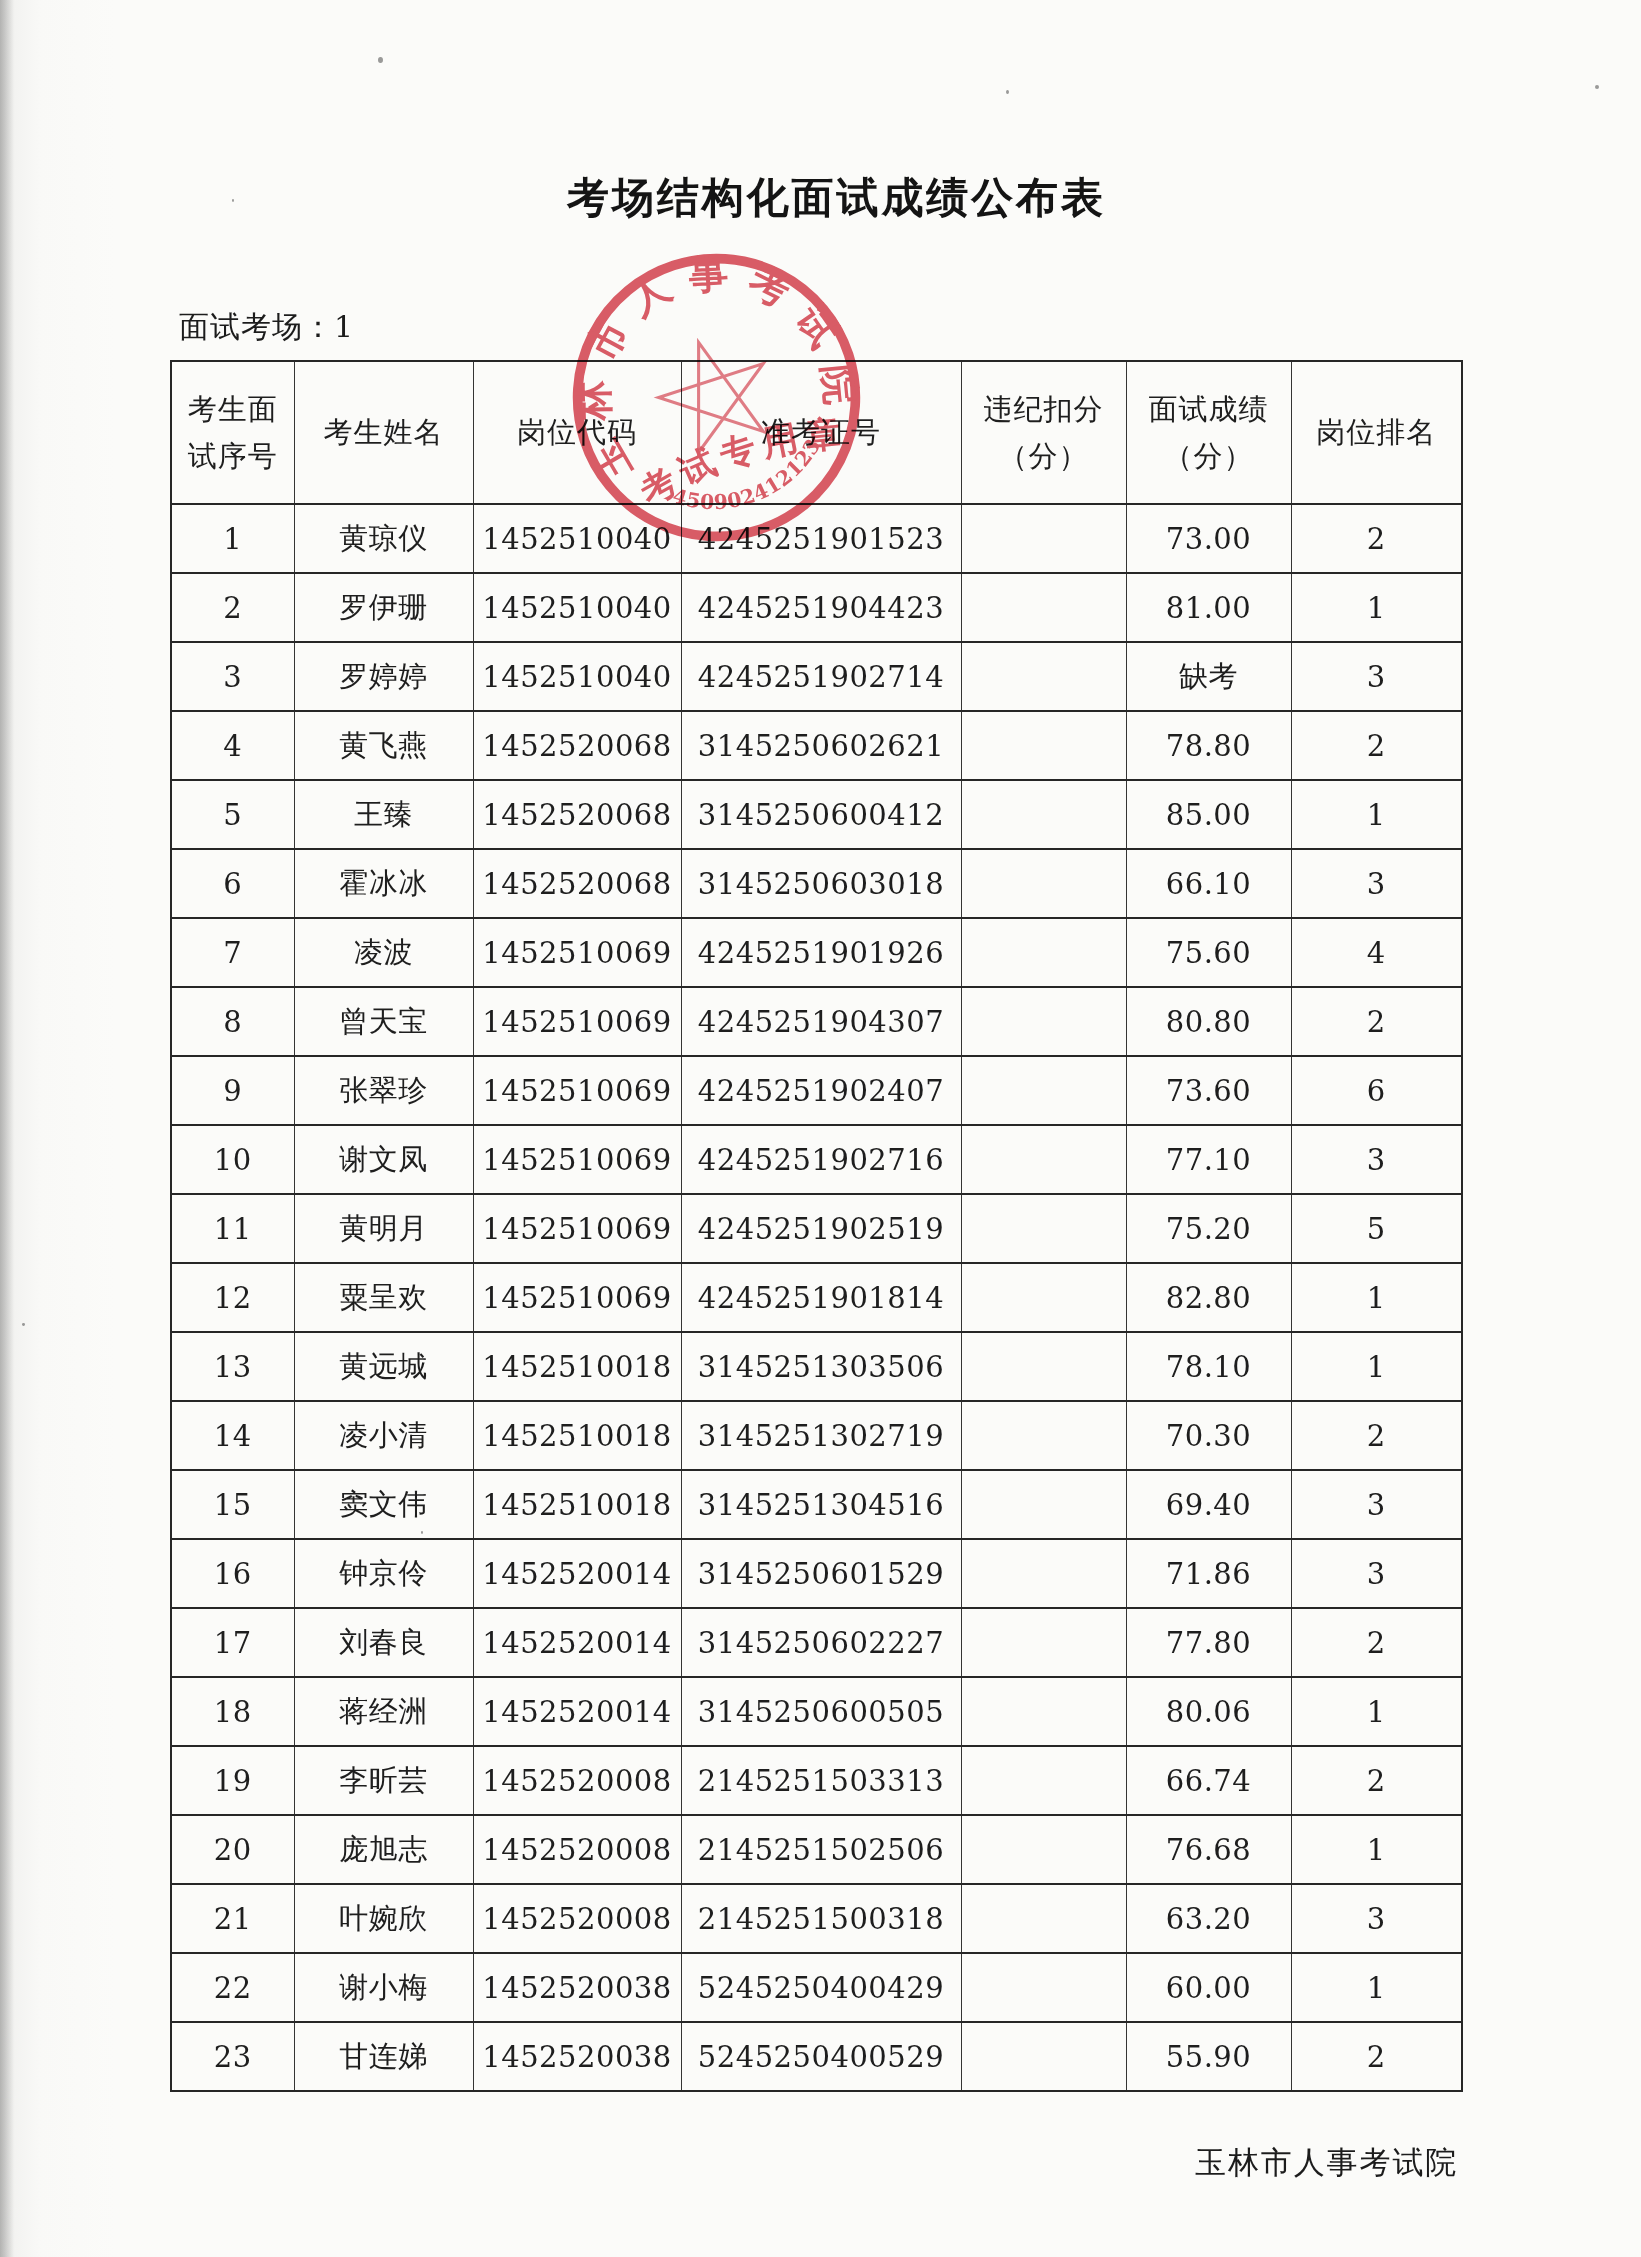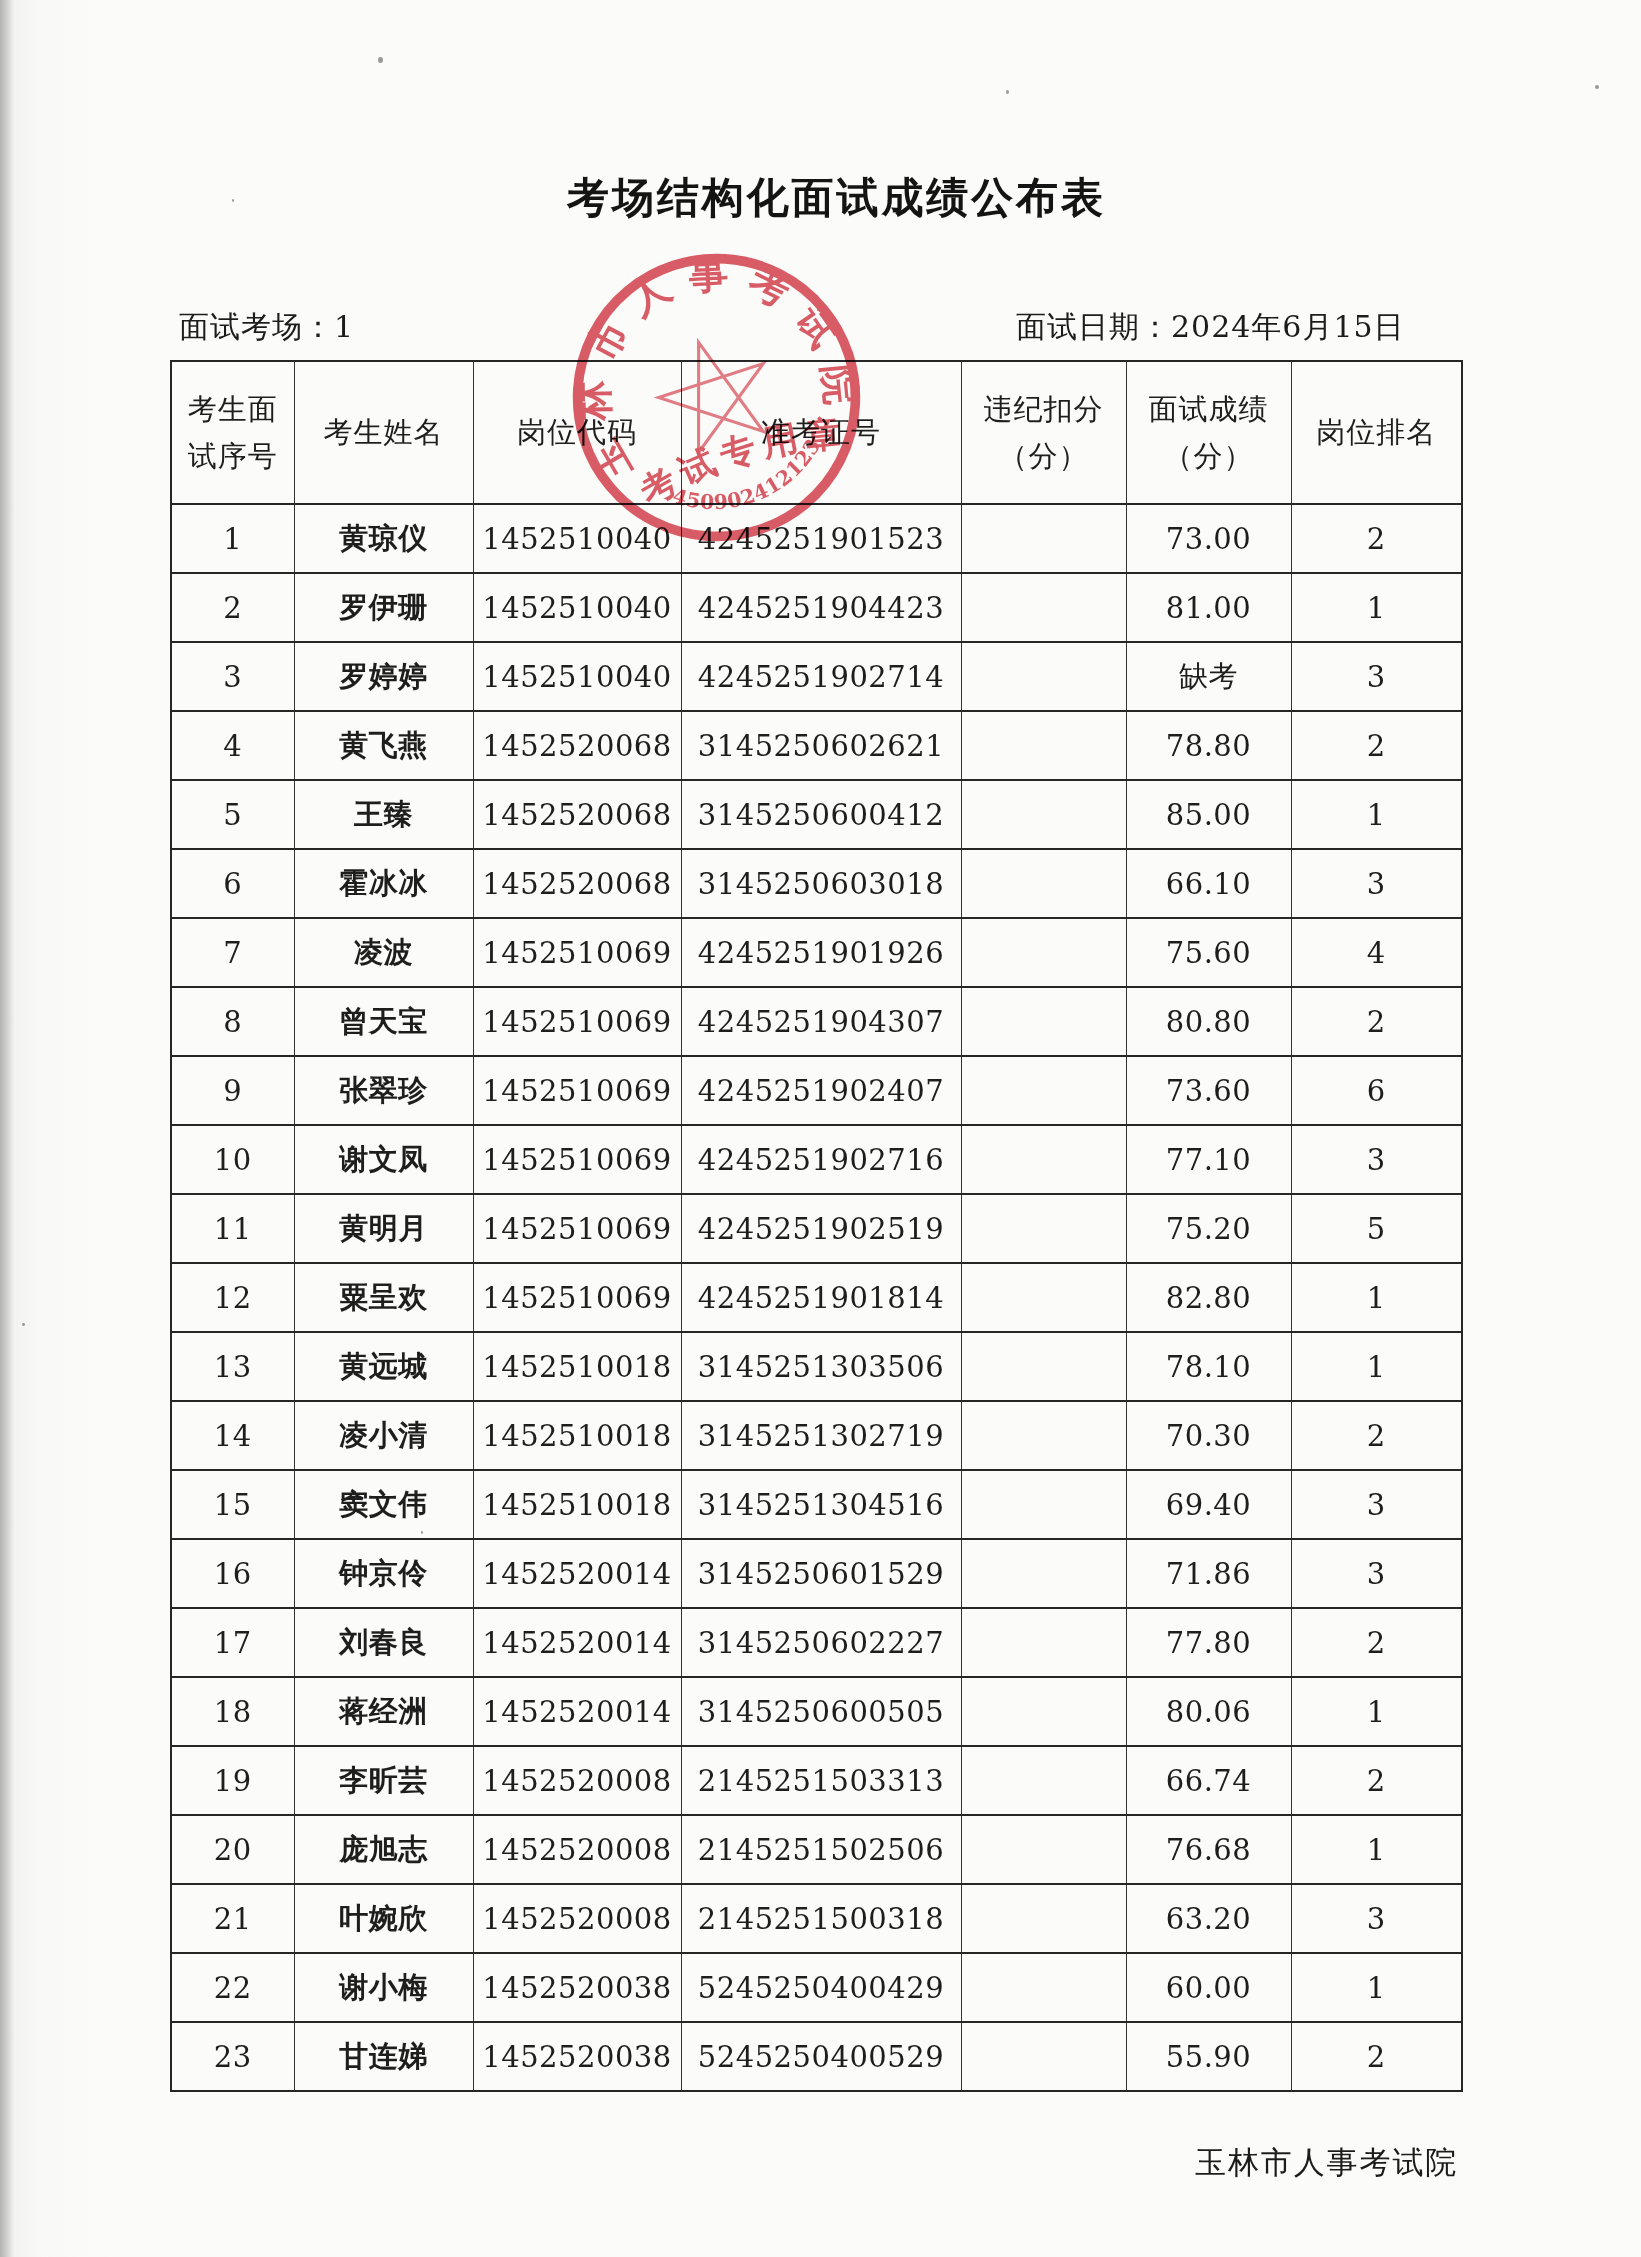--- a/index.html
+++ b/index.html
@@ -36,21 +36,21 @@
     border-left:1.4px solid #343434; border-right:1.4px solid #343434;
     border-top:2.3px solid #262626; border-bottom:2.3px solid #262626;
     text-align:center; vertical-align:middle;
     padding:0; color:#1e1e1e;
   }
   table.score th {
     height:141px; font-size:29px; font-weight:400;
     white-space:pre-line; line-height:1.6; letter-spacing:1px;
   }
   table.score td { height:67px; font-size:29px; letter-spacing:0.5px; }
-  td.c-name { letter-spacing:1.9px;font-weight:bold; }
+  td.c-name { letter-spacing:1.9px; }
 
   .footer {
     position:absolute; top:2142px; left:1195px;
     font-size:31px; letter-spacing:1.9px;
   }
 
   .stamp {
     position:absolute; left:567px; top:248px; width:299px; height:299px;
     transform:rotate(-18deg);
     opacity:.85; mix-blend-mode:multiply;
@@ -76,21 +76,20 @@
   <div class="speck sp1"></div>
   <div class="speck sp2"></div>
   <div class="speck sp3"></div>
   <div class="speck sp4"></div>
   <div class="speck sp5"></div>
   <div class="speck sp6"></div>
 
   <h1 class="title">考场结构化面试成绩公布表</h1>
 
   <div class="meta-room">面试考场：1</div>
-  <div class="meta-date">面试日期：2024年6月15日</div>
 
   <table class="score">
     <colgroup>
       <col style="width:123px">
         <col style="width:179px">
         <col style="width:208px">
       <col style="width:280px">
         <col style="width:165px">
         <col style="width:165px">
       <col style="width:171px">

